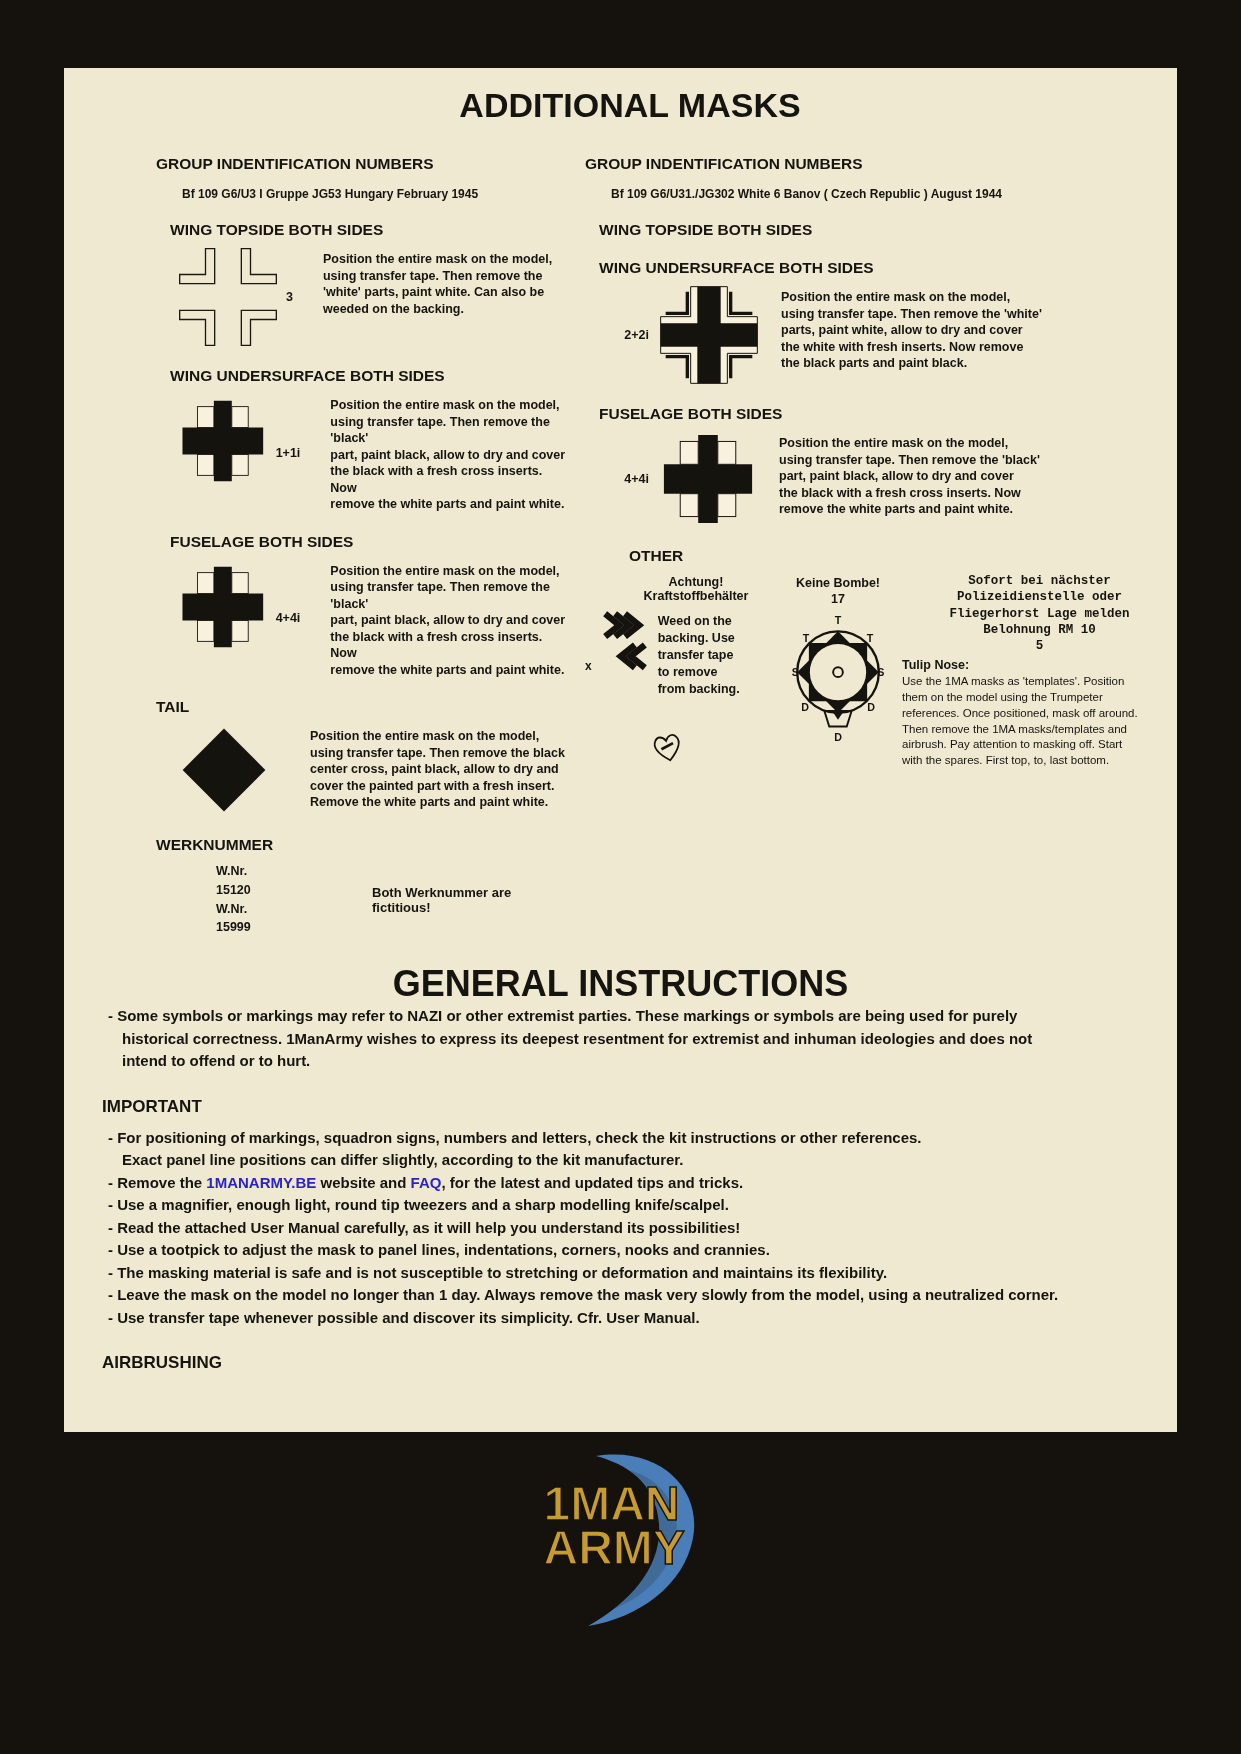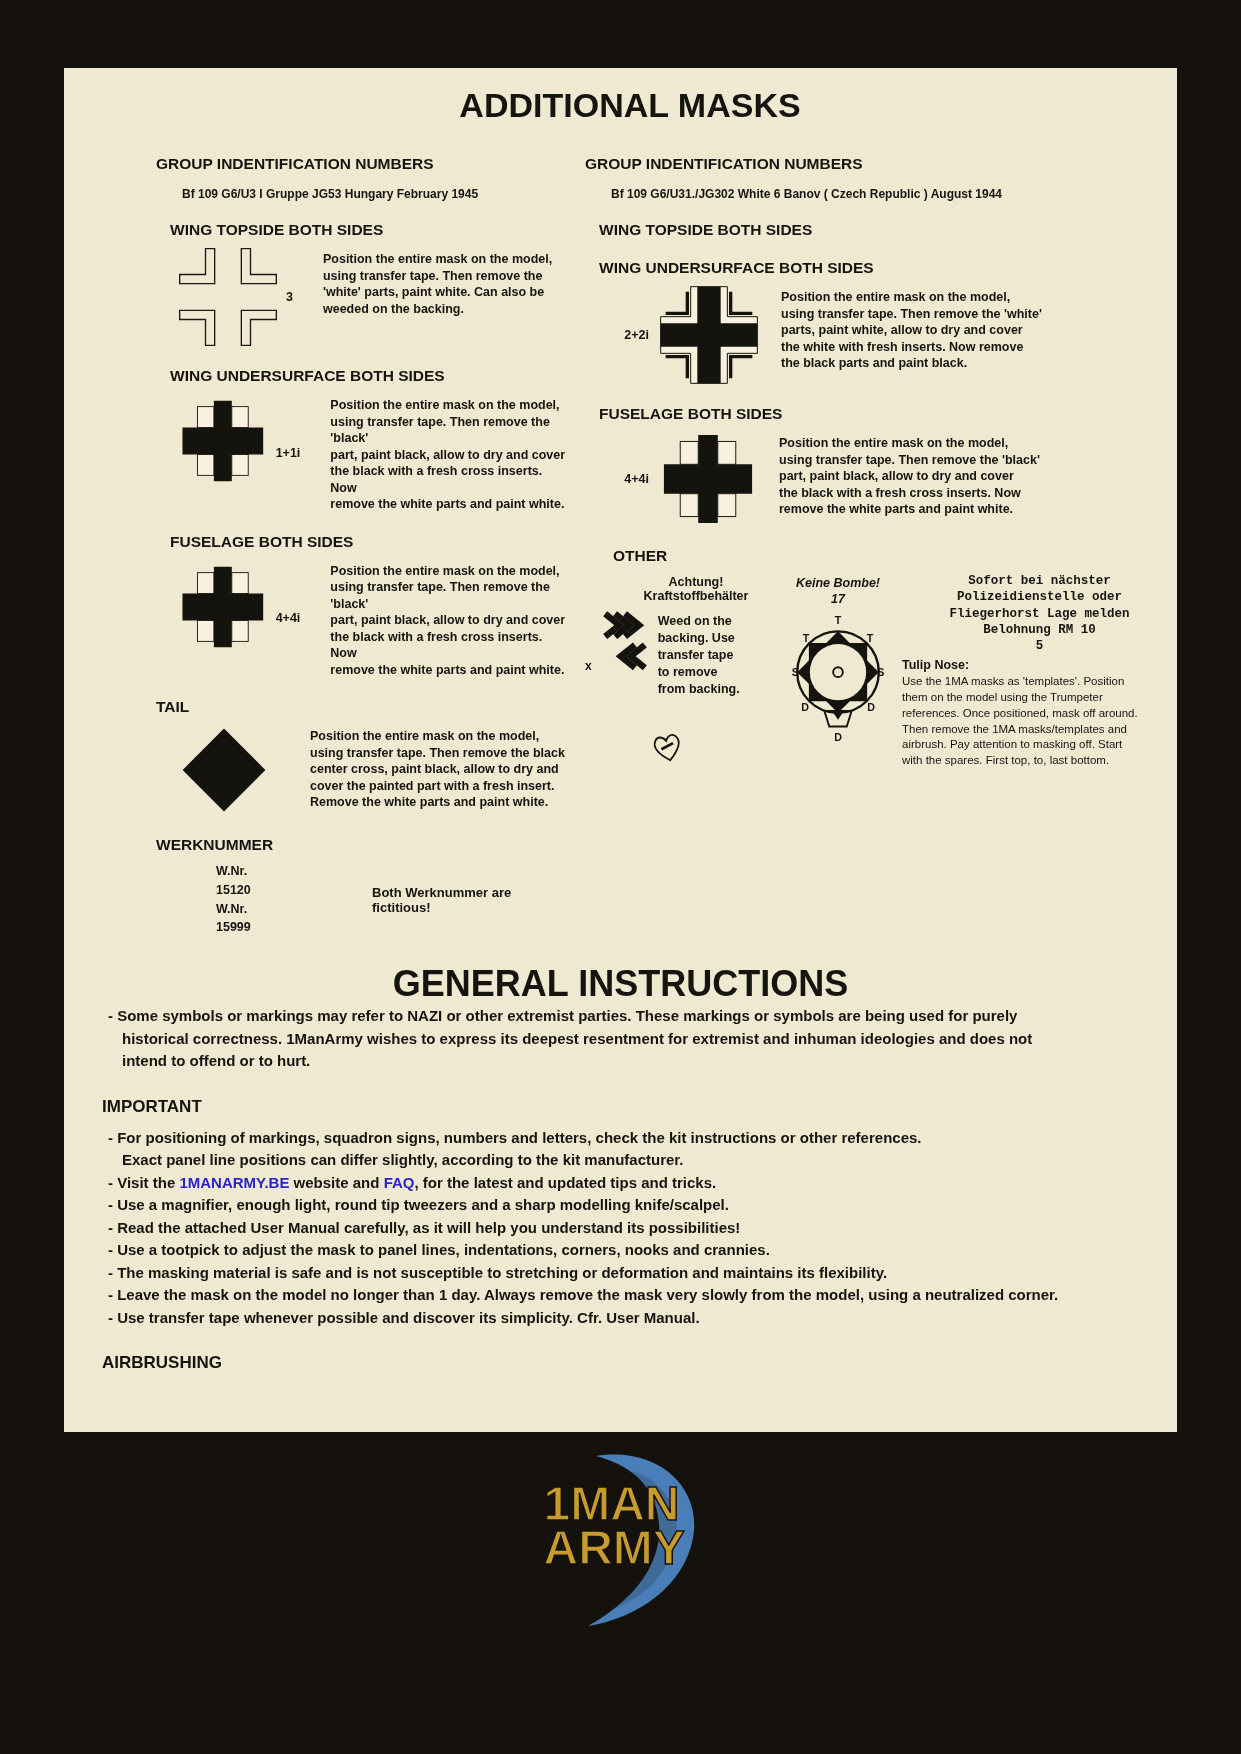--- a/index.html
+++ b/index.html
@@ -39,21 +39,21 @@
   .wnr-note{font-size:13px;font-weight:bold;margin-left:88px;}
   
   .other-grid{display:flex;margin-top:4px;}
   .other-colA{width:195px;flex:none;}
   .other-colB{width:116px;flex:none;text-align:center;}
   .other-colC{flex:1;padding-left:6px;}
   .achtung{font-size:12.5px;font-weight:bold;text-align:center;margin:2px 0 8px 46px;width:130px;}
   .chevron-row{display:flex;align-items:flex-start;}
   .spare-x{font-size:12px;font-weight:bold;margin:48px 10px 0 0;}
   .weed{font-size:12.5px;font-weight:bold;line-height:1.35;margin-left:10px;}
-  .keine{font-size:12.5px;font-weight:bold;line-height:1.3;font-style:italic;}
+  .keine{font-size:12.5px;font-weight:bold;line-height:1.3;}
   .sofort{font-size:12.5px;font-weight:bold;text-align:center;line-height:1.3;font-family:Liberation Mono, monospace;}
   .sofort-num{font-size:12.5px;font-weight:bold;text-align:center;margin-top:1px;}
   .tulip-head{font-size:12.5px;font-weight:bold;margin-top:6px;}
   .tulip-text{font-size:11.5px;font-weight:normal;line-height:1.38;margin-top:2px;}
   .heart-wrap{margin:10px 0 0 64px;transform:rotate(-12deg);}
   
   .general-title{text-align:center;font-size:36px;font-weight:bold;margin:26px 0 0 0;}
   .gsec{padding:0 42px 0 38px;}
   .gsec h2{font-size:17px;font-weight:bold;margin:24px 0 10px 0;}
   .gsec ul{list-style:none;margin:0;padding:0 0 0 6px;font-size:15px;font-weight:bold;}
@@ -215,21 +215,21 @@
           </svg>
           <p class="instr">Position the entire mask on the model,
 using transfer tape. Then remove the 'black'
 part, paint black, allow to dry and cover
 the black with a fresh cross inserts. Now
 remove the white parts and paint white.</p>
         </div>
       </div>
 
       <div class="mask-section">
-        <h3 style="margin-left:28px;">OTHER</h3>
+        <h3 style="margin-left:44px;">OTHER</h3>
         <div class="other-grid">
 
           <div class="other-colA">
             <p class="achtung ml">Achtung!
 Kraftstoffbehälter</p>
             <div class="chevron-row">
               <span class="spare-x">x</span>
               <svg width="46" height="68" viewBox="0 0 64 96">
                 <path class="chev" d="M4,4 L24,20 L4,36"></path>
                 <path class="chev" d="M18,4 L38,20 L18,36"></path>
@@ -300,21 +300,21 @@
 historical correctness. 1ManArmy wishes to express its deepest resentment for extremist and inhuman ideologies and does not
 intend to offend or to hurt.</li>
     </ul>
   </div>
 
   <div class="gsec">
     <h2>IMPORTANT</h2>
     <ul>
       <li>- For positioning of markings, squadron signs, numbers and letters, check the kit instructions or other references.
 Exact panel line positions can differ slightly, according to the kit manufacturer.</li>
-      <li><span>- Visit the </span><span class="blue">1MANARMY.BE</span><span> website and </span><span class="blue">FAQ</span><span>, for the latest and updated tips and tricks.</span></li>
+      <li><span>- Remove the </span><span class="blue">1MANARMY.BE</span><span> website and </span><span class="blue">FAQ</span><span>, for the latest and updated tips and tricks.</span></li>
       <li>- Use a magnifier, enough light, round tip tweezers and a sharp modelling knife/scalpel.</li>
       <li>- Read the attached User Manual carefully, as it will help you understand its possibilities!</li>
       <li>- Use a tootpick to adjust the mask to panel lines, indentations, corners, nooks and crannies.</li>
       <li>- The masking material is safe and is not susceptible to stretching or deformation and maintains its flexibility.</li>
       <li>- Leave the mask on the model no longer than 1 day. Always remove the mask very slowly from the model, using a neutralized corner.</li>
       <li>- Use transfer tape whenever possible and discover its simplicity. Cfr. User Manual.</li>
     </ul>
   </div>
 
   <div class="gsec">

